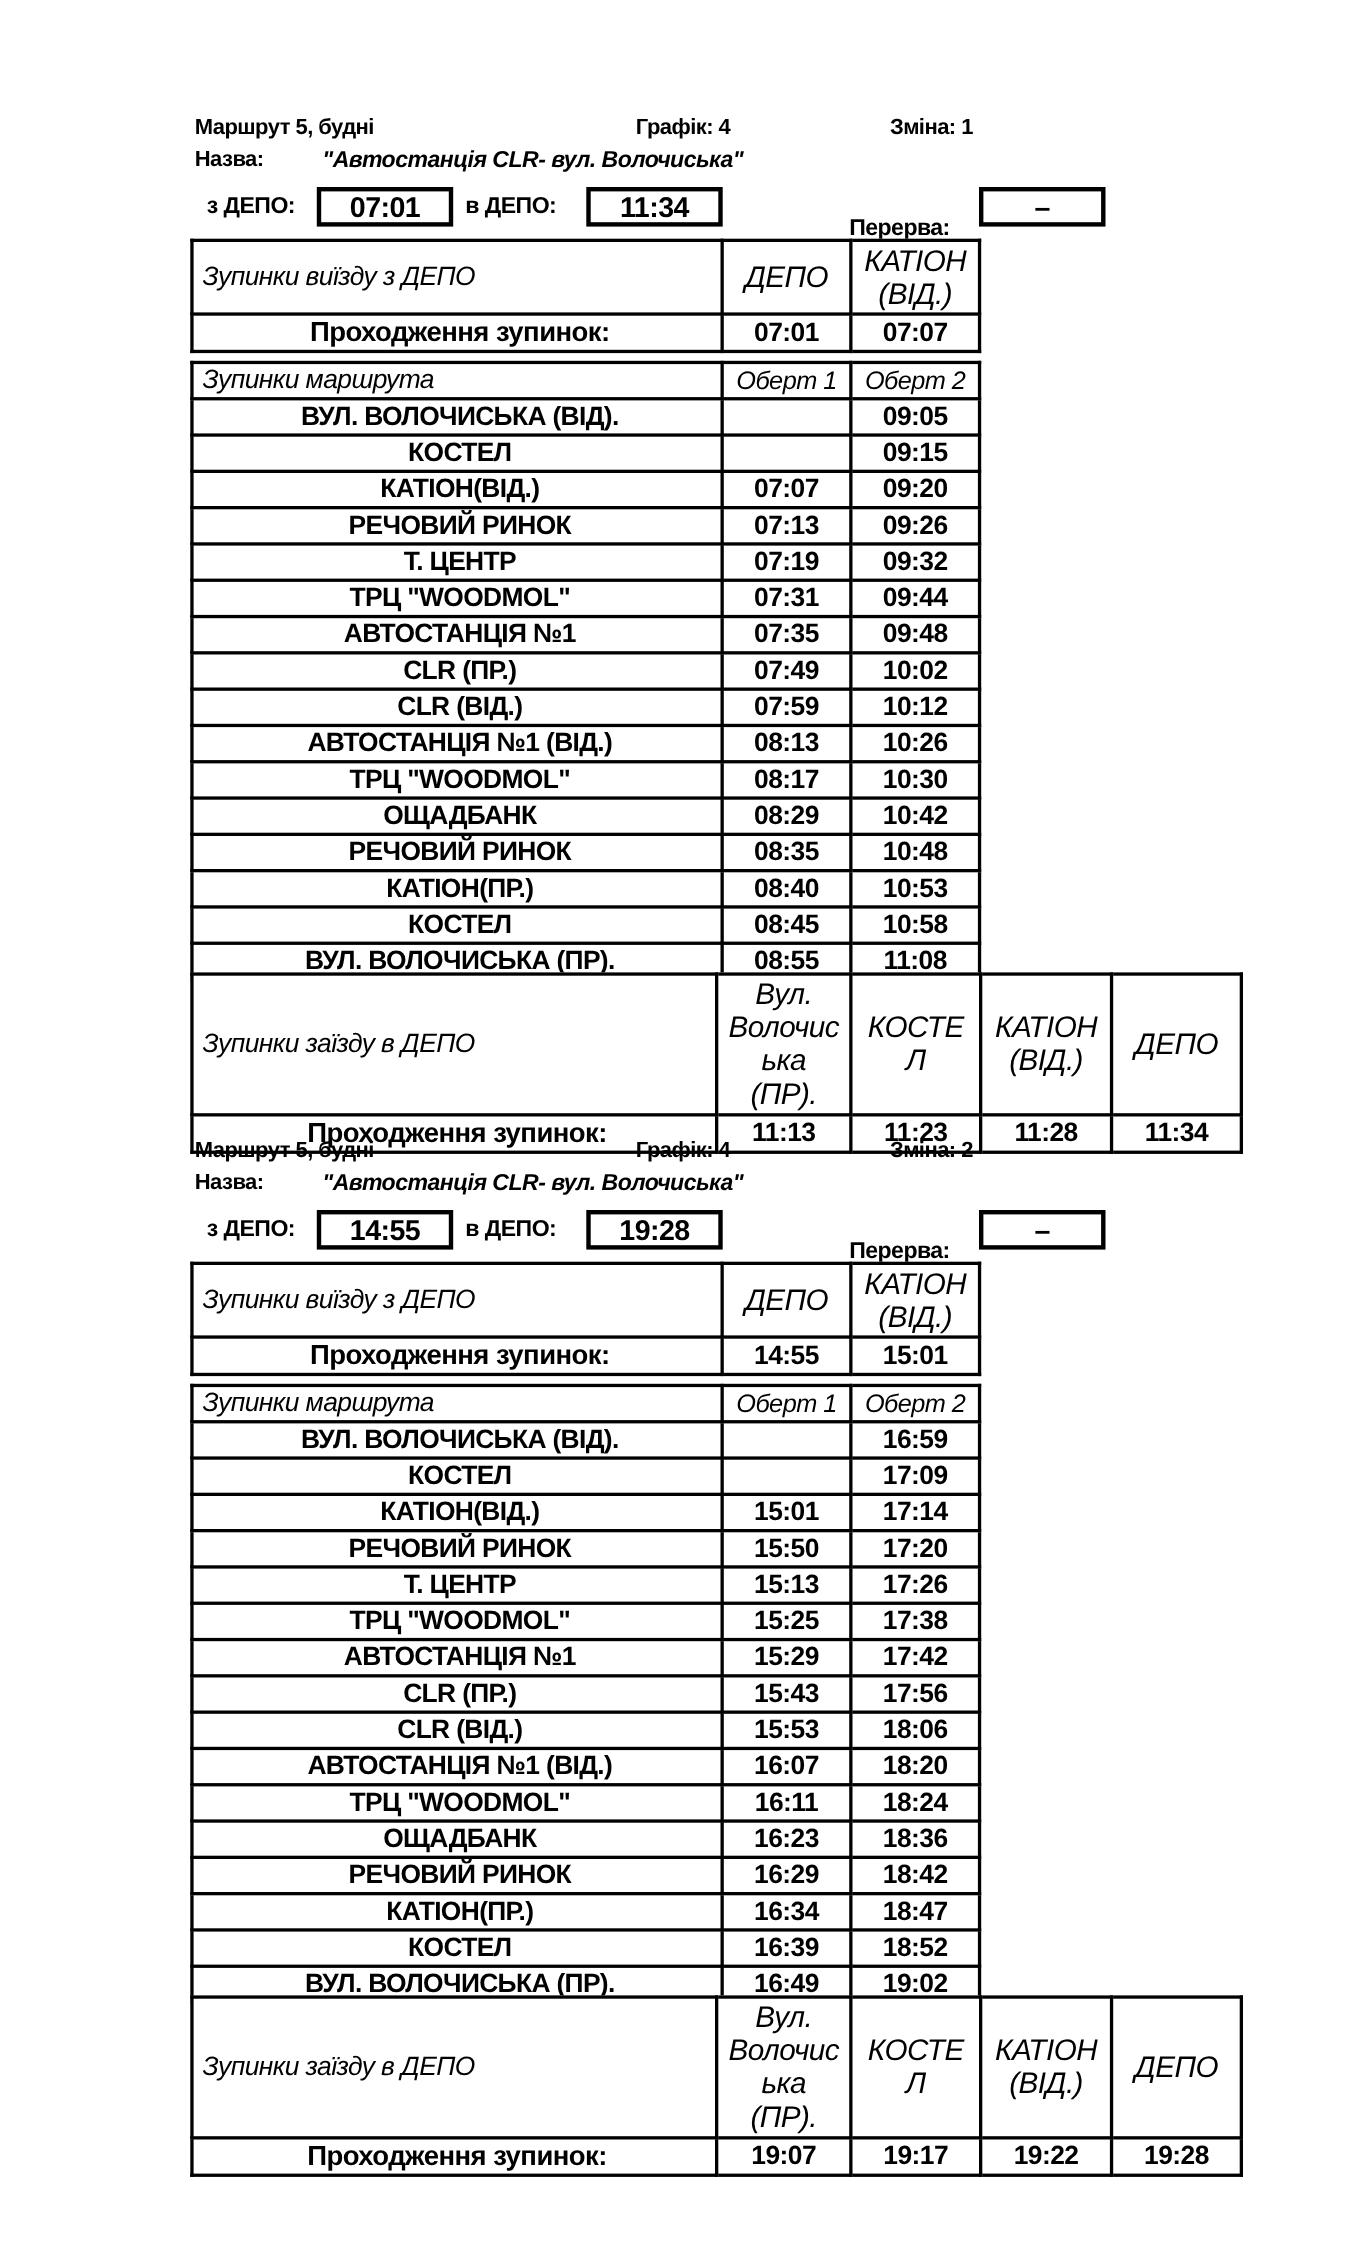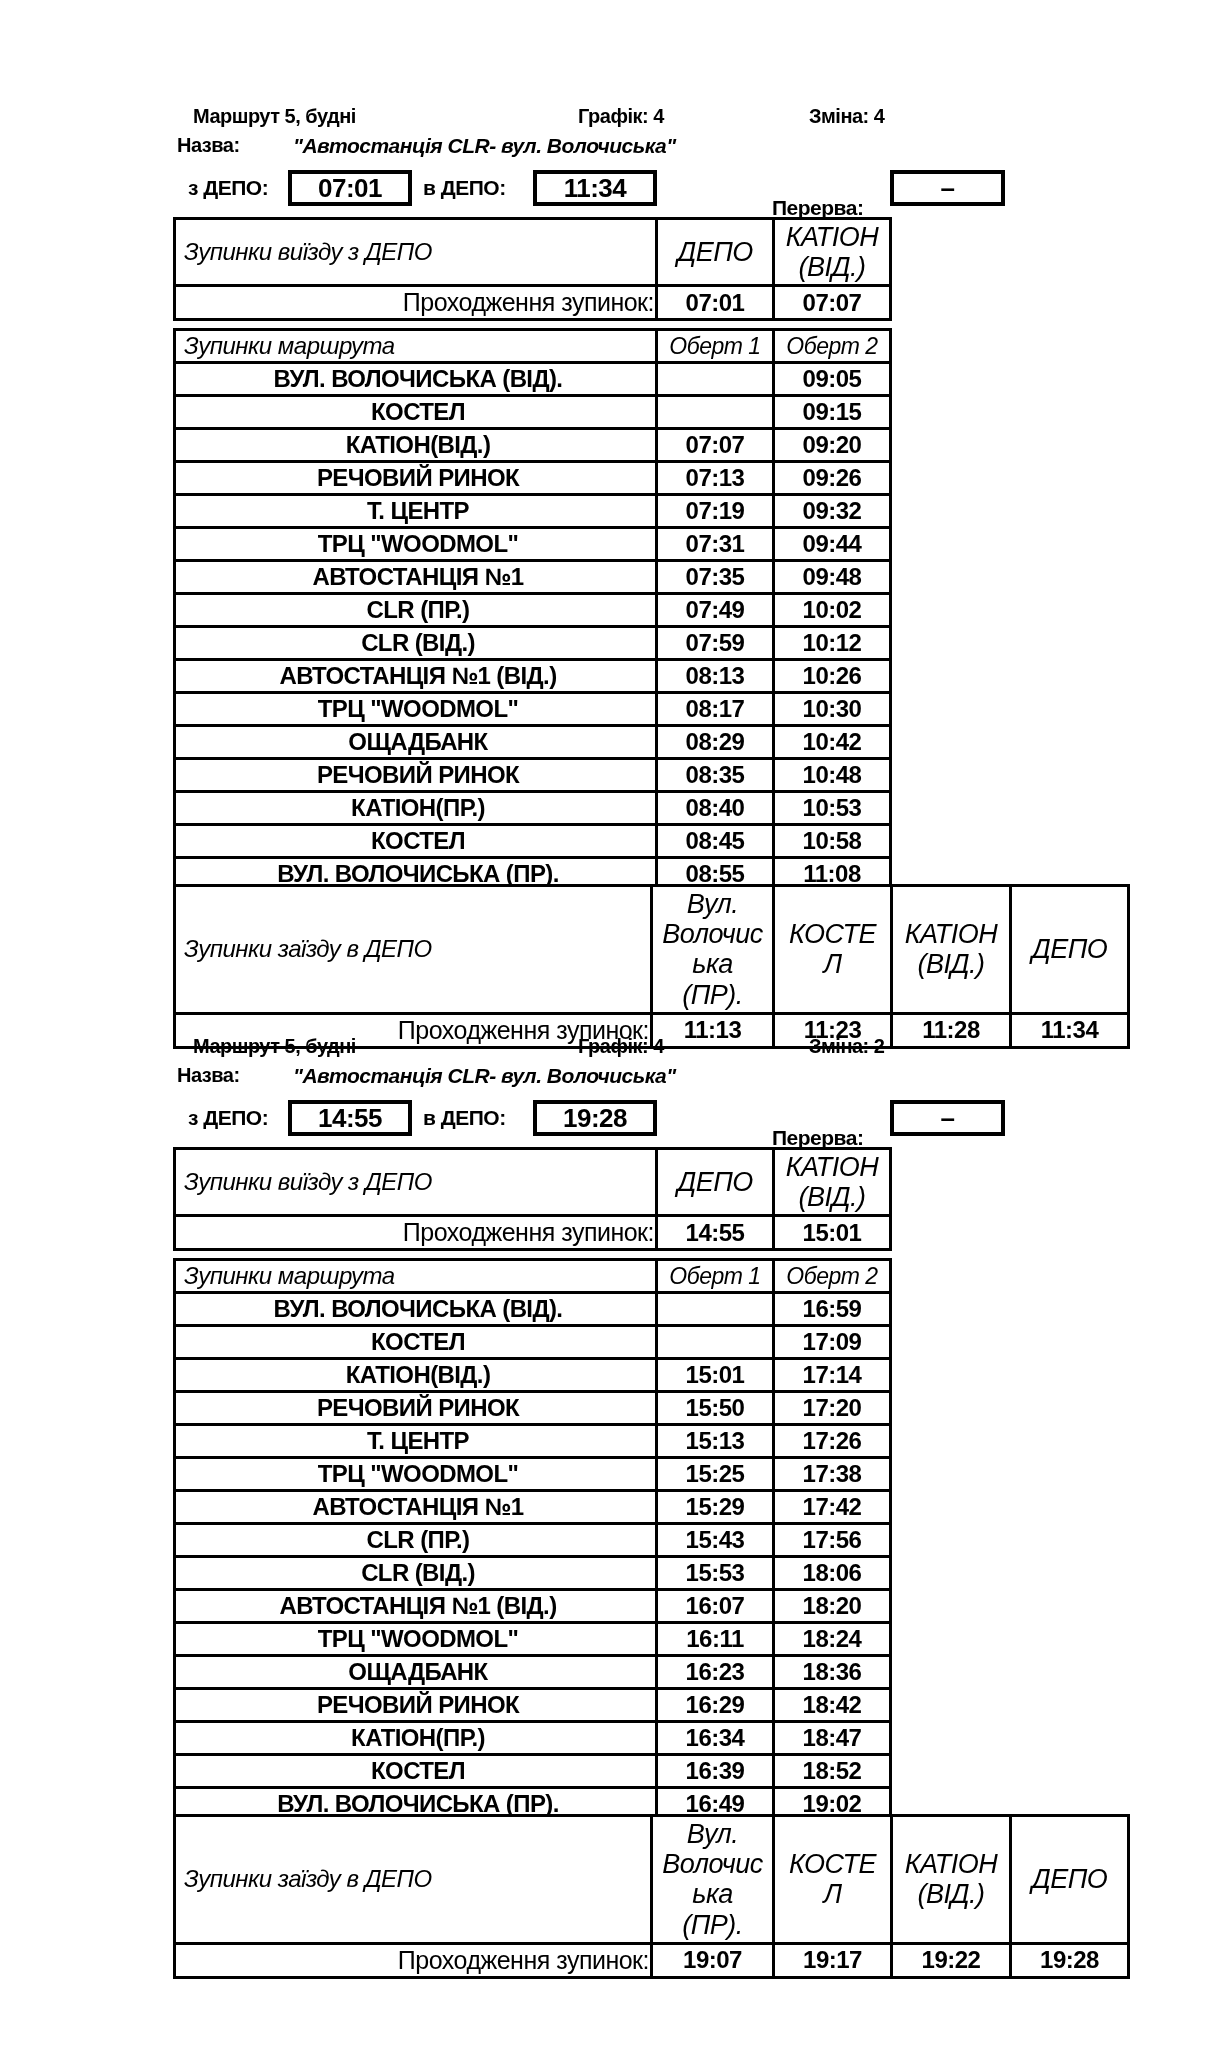--- a/index.html
+++ b/index.html
@@ -8,21 +8,21 @@
     font-family:"Liberation Sans","DejaVu Sans",sans-serif; color:#000;
     overflow:hidden;
   }
   .section { position:absolute; left:173px; width:954px; height:910px; }
   .section.s1 { top:105px; }
   .section.s2 { top:1035px; }
 
   
   .route-line { position:absolute; top:0; left:0; width:954px; height:26px; }
   .route-line span { position:absolute; top:0; font-size:20px; font-weight:bold; letter-spacing:-0.5px; white-space:nowrap; }
-  .rt-route  { left:20px; }
+  .rt-route  { left:4px; }
   .rt-graph  { left:405px; }
   .rt-shift  { left:636px; }
 
   .name-line { position:absolute; top:29px; left:0; width:954px; height:26px;text-align:right; }
   .name-label { position:absolute; left:4px; font-size:20px; font-weight:bold; letter-spacing:-0.5px; }
   .name-value { position:absolute; left:120px; font-size:21px; font-weight:bold; font-style:italic; letter-spacing:-0.5px; white-space:nowrap; }
 
   .depot-line { position:absolute; top:65px; left:0; width:954px; height:36px; }
   .depot-line .lbl { position:absolute; top:0; height:36px; line-height:36px; font-size:21px; font-weight:bold; letter-spacing:-0.5px; white-space:nowrap; }
   .lbl-from  { left:15px; }
@@ -48,36 +48,36 @@
 
   .table-a td.head { height:59px; vertical-align:middle; }
   .table-a td.data { height:29px; vertical-align:middle; }
   .table-b td.bhead { height:23px; vertical-align:middle; }
   .table-b td.brow  { height:26px; vertical-align:middle; }
   .table-c td.chead { height:91px; vertical-align:middle; }
   .table-c td.cdata { height:26px; vertical-align:middle; }
 
   .t-title { font-size:24px; font-style:italic; text-align:left; padding-left:8px; letter-spacing:-0.5px; }
   .t-colhead { font-size:27px; font-style:italic; text-align:center; line-height:1.12; padding:2px 6px; letter-spacing:-0.5px; overflow-wrap:anywhere; }
-  .t-rowlabel { font-size:25px; font-weight:normal; text-align:right; padding-left:6px; letter-spacing:-0.5px; white-space:nowrap; }
+  .t-rowlabel { font-size:25px; font-weight:bold; text-align:center; padding-left:6px; letter-spacing:-0.5px; white-space:nowrap; }
   .t-time { font-size:24px; font-weight:bold; text-align:center; letter-spacing:-0.5px; }
   .t-stop { font-size:24px; font-weight:bold; text-align:center; padding-left:6px; letter-spacing:-0.6px; white-space:nowrap; }
   .t-obert { font-size:23px; font-style:italic; text-align:center; letter-spacing:-0.5px; }
 </style>
 </head>
 <body>
 
 <div class="page" id="sections-host">
 
   <div class="section s1">
 
     <div class="route-line">
       <span class="rt-route">Маршрут 5, будні</span>
       <span class="rt-graph">Графік: 4</span>
-      <span class="rt-shift">Зміна: 4</span>
+      <span class="rt-shift">Зміна: 1</span>
     </div>
 
     <div class="name-line">
       <span class="name-label">Назва:</span>
       <span class="name-value">"Автостанція CLR- вул. Волочиська"</span>
     </div>
 
     <div class="depot-line">
       <span class="lbl lbl-from">з ДЕПО:</span>
       <span class="time-box box-from">07:01</span>

